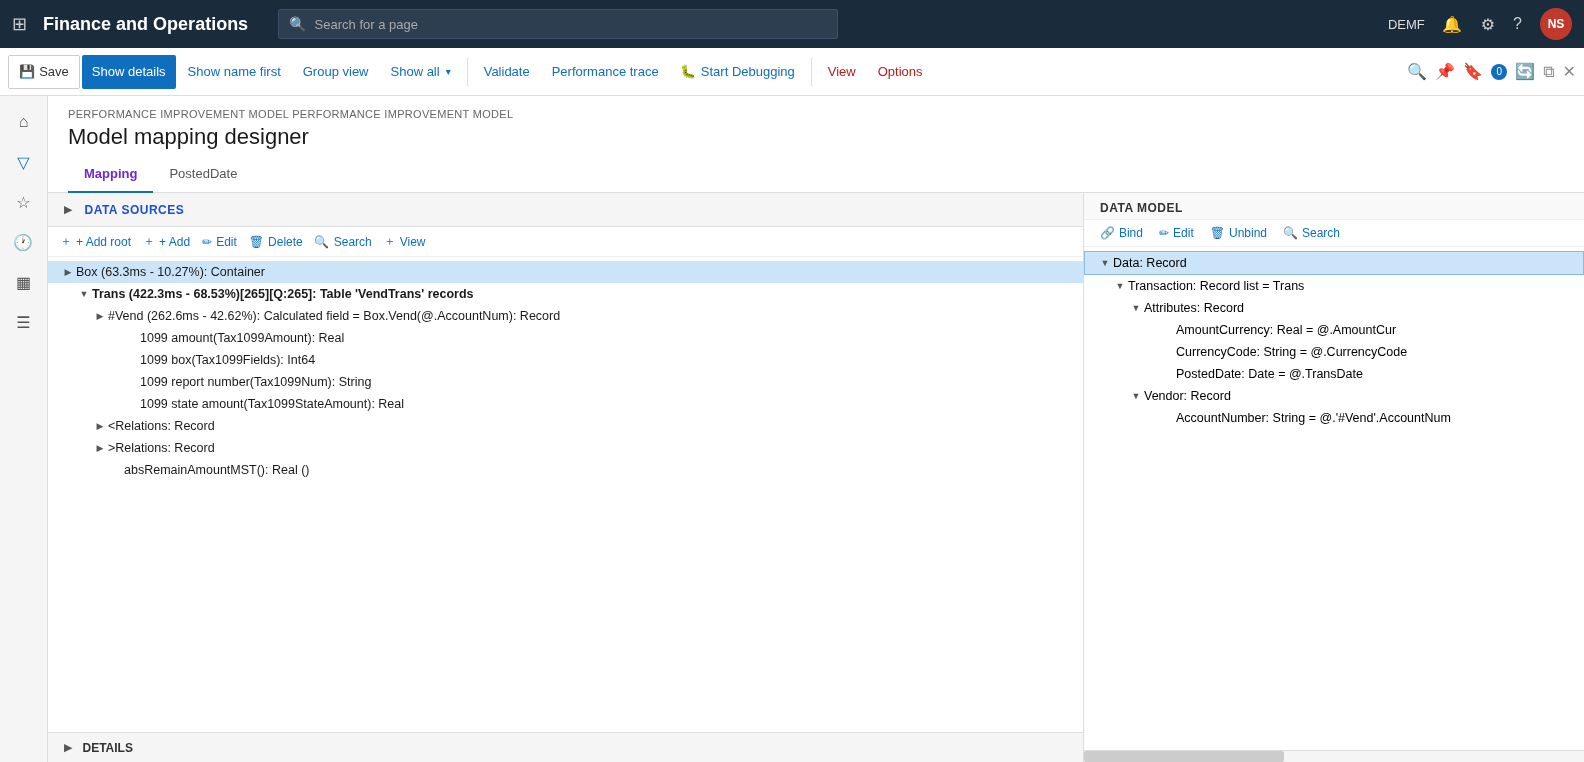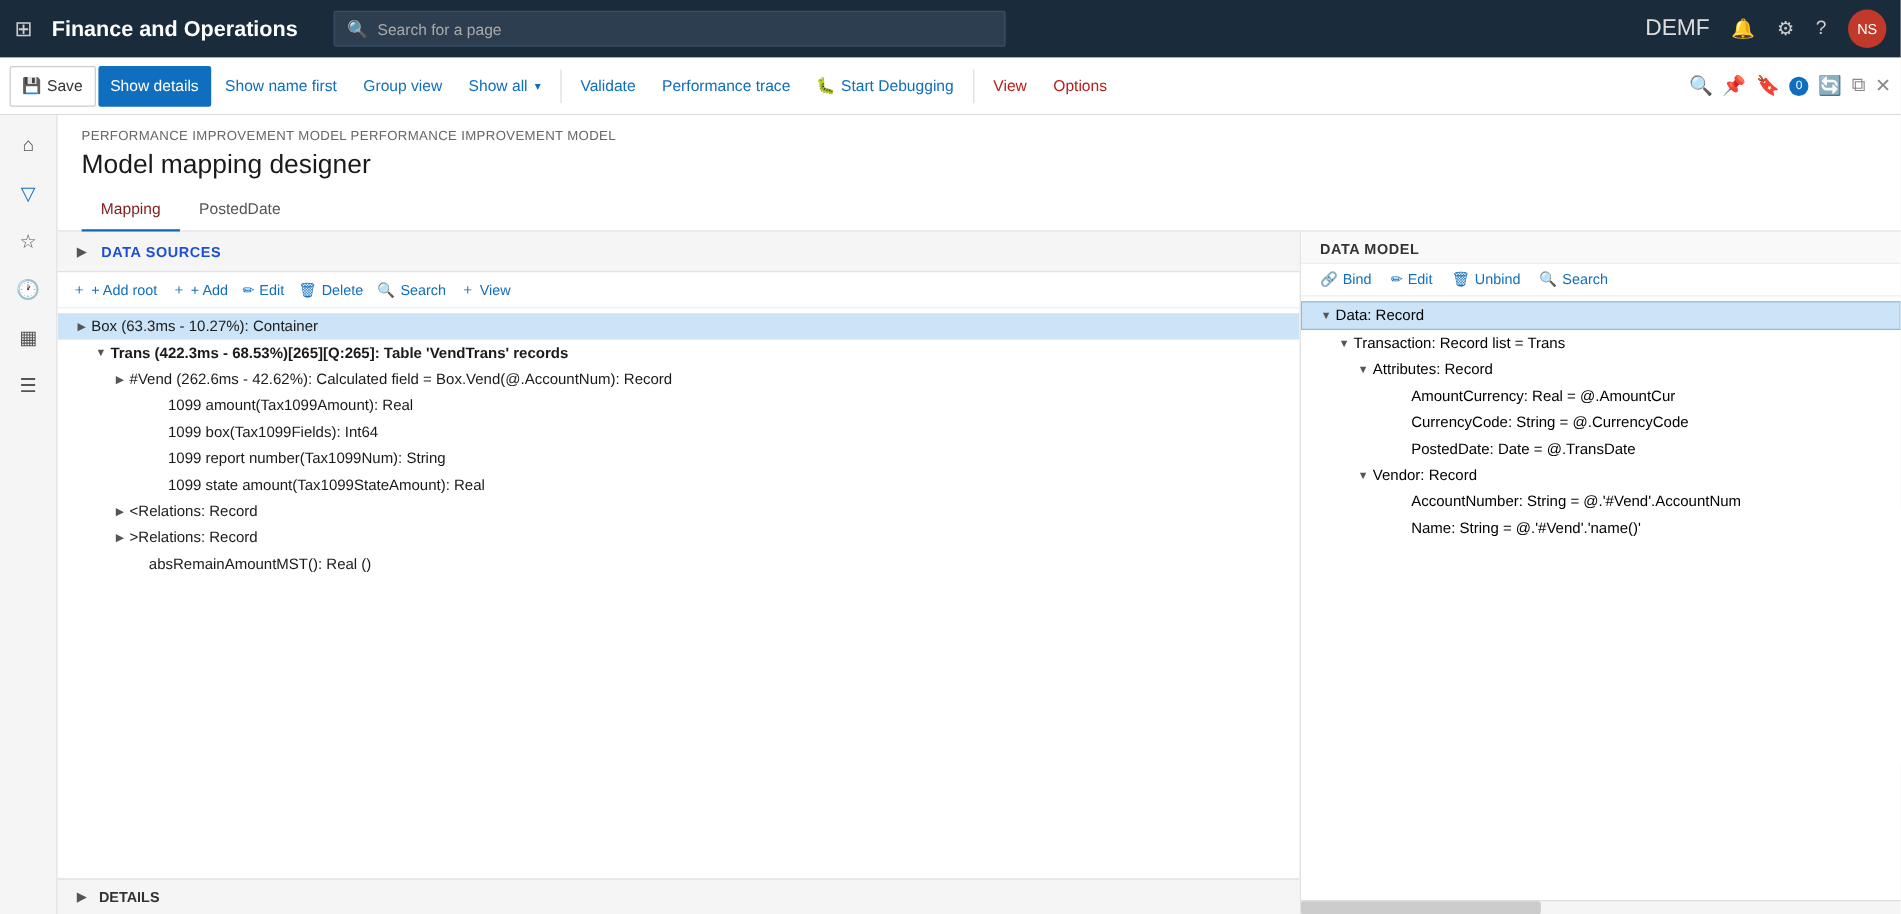--- a/index.html
+++ b/index.html
@@ -25,29 +25,29 @@
       height: 30px;
       display: flex;
       align-items: center;
       padding: 0 10px;
       margin: 0 20px;
       gap: 8px;
     }
     .top-bar-search span { color: #aaa; font-size: 13px; }
     .top-bar-search .search-icon-top { color: #aaa; font-size: 14px; }
     .top-bar-right { margin-left: auto; display: flex; align-items: center; gap: 18px; }
-    .top-bar-right .demf { color: #ddd; font-size: 19px; }
+    .top-bar-right .demf { color: #ddd; font-size: 13px; }
     .top-bar-right .icon-btn { color: #ccc; font-size: 16px; cursor: pointer; }
     .top-bar-right .avatar {
       background: #c0392b;
       color: #fff;
       width: 32px; height: 32px;
       border-radius: 50%;
       display: flex; align-items: center; justify-content: center;
-      font-size: 12px; font-weight: normal;
+      font-size: 12px; font-weight: bold;
     }
 
     
     .toolbar {
       background: #fff;
       height: 48px;
       display: flex;
       align-items: center;
       padding: 0 8px;
       border-bottom: 1px solid #ddd;
@@ -133,23 +133,23 @@
     }
     .tab {
       padding: 8px 16px 10px 16px;
       font-size: 13px;
       cursor: pointer;
       color: #555;
       border-bottom: 2px solid transparent;
       margin-bottom: -1px;
     }
     .tab.active {
-      color: #7f1d1d;
+      color: #6d28d9;
       border-bottom-color: #106ebe;
-      font-weight: 400;
+      font-weight: 700;
     }
 
     
     .split-area {
       display: flex;
       flex: 1;
       overflow: hidden;
     }
 
     
@@ -561,24 +561,20 @@
           <div class="dm-tree-item" style="padding-left:44px;">
             <span class="expand-icon">▼</span>
             <span>Vendor: Record</span>
           </div>
 
           <div class="dm-tree-item" style="padding-left:76px;">
             <span class="expand-icon"></span>
             <span>AccountNumber: String = @.'#Vend'.AccountNum</span>
           </div>
 
-          <div class="dm-tree-item" style="padding-left:76px;">
-            <span class="expand-icon"></span>
-            <span>Name: String = @.'#Vend'.'name()'</span>
-          </div>
         </div>
 
         <div class="bottom-scroll">
           <div class="bottom-scroll-handle"></div>
         </div>
       </div>
     </div>
   </div>
 </div>
 

